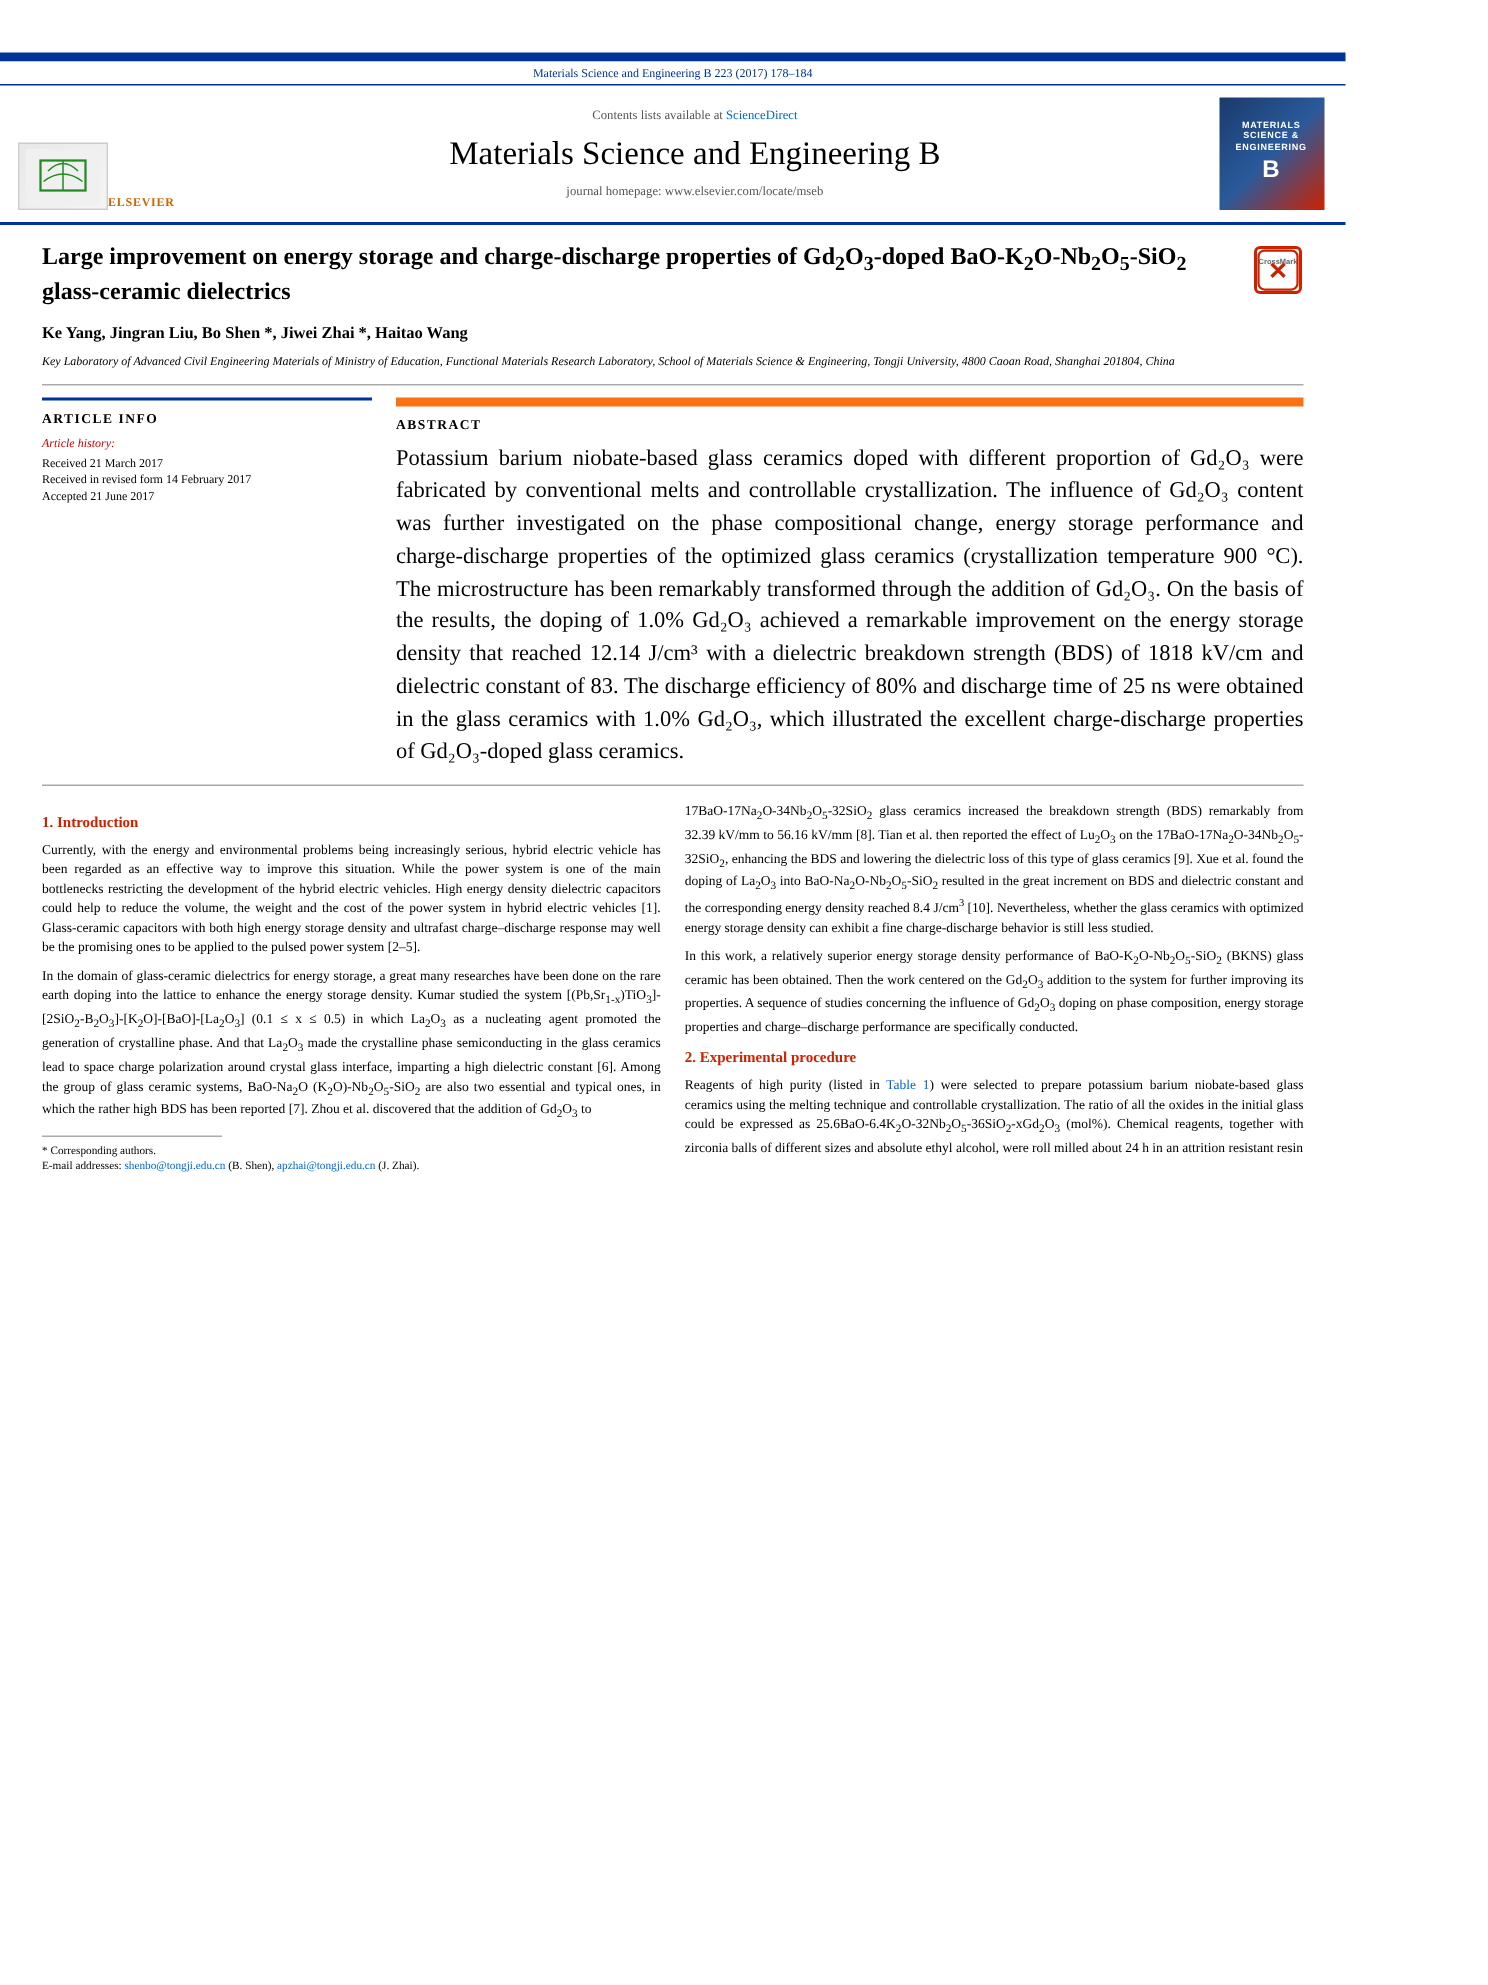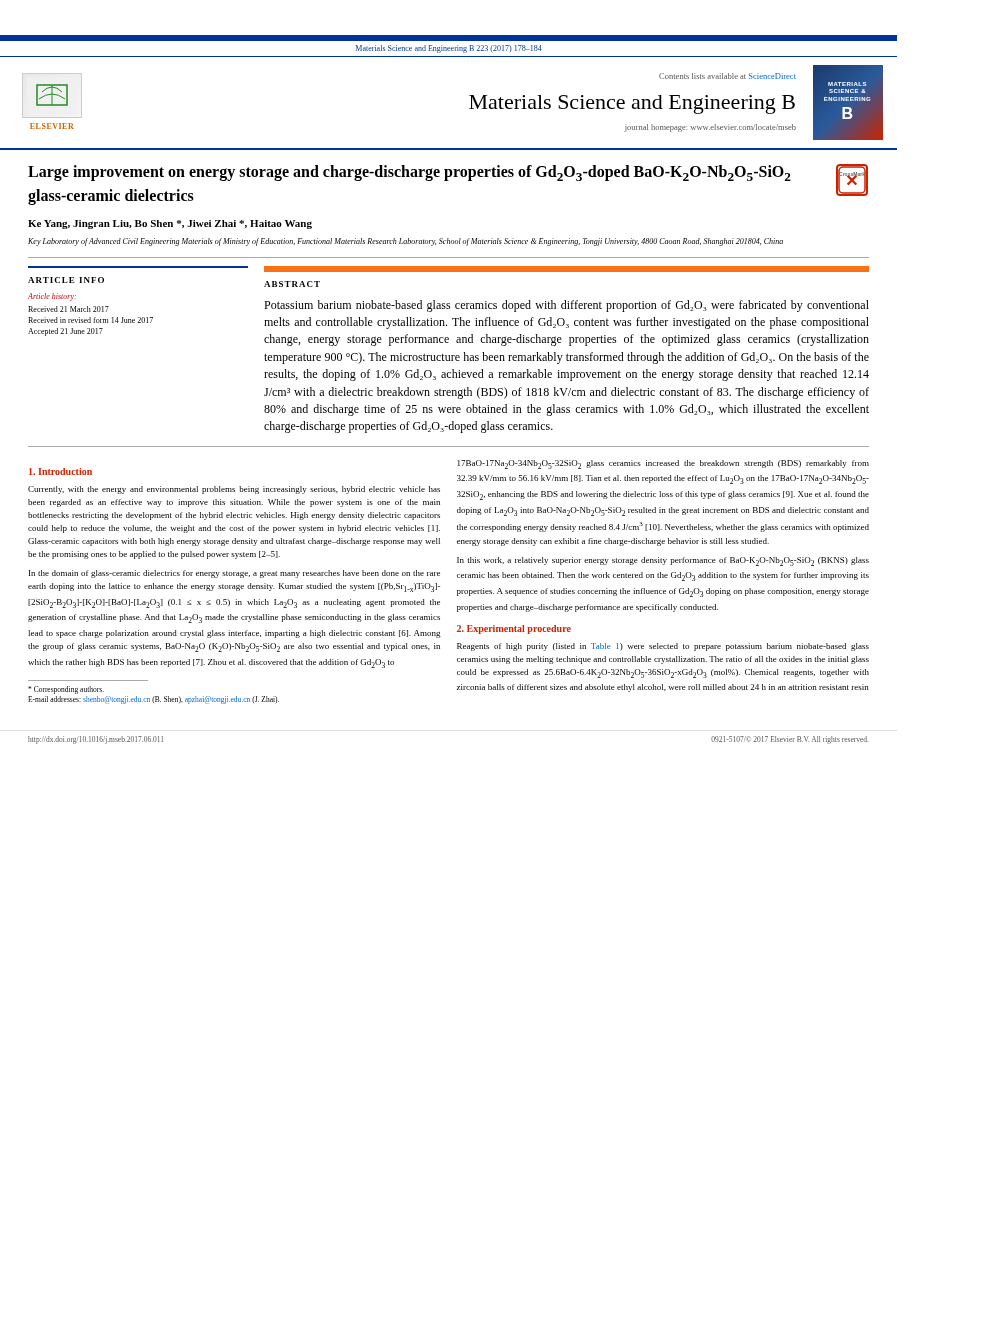--- a/index.html
+++ b/index.html
@@ -27,22 +27,22 @@
     
     .journal-header {
       display: flex;
       align-items: stretch;
       border-bottom: 2px solid #003399;
       padding: 8px 12px;
       gap: 10px;
     }
     .elsevier-logo {
       display: flex;
-      flex-direction: column;
-      align-items: center;
+      flex-direction: row;
+      align-items: flex-end;
       justify-content: center;
       min-width: 80px;
     }
     .elsevier-logo .logo-box {
       width: 60px;
       height: 45px;
       border: 1px solid #ccc;
       display: flex;
       align-items: center;
       justify-content: center;
@@ -55,21 +55,21 @@
       font-size: 8px;
       font-weight: bold;
       color: #cc6600;
       letter-spacing: 0.5px;
       margin-top: 3px;
     }
     .journal-title-area {
       flex: 1;
       display: flex;
       flex-direction: column;
-      align-items: flex-end;
+      align-items: center;
       justify-content: center;
       padding: 4px;
     }
     .science-direct-link {
       font-size: 8.5px;
       color: #555;
       margin-bottom: 4px;
     }
     .science-direct-link a {
       color: #0066cc;
@@ -233,21 +233,21 @@
       padding-top: 6px;
     }
     .abstract-title {
       font-variant: small-caps;
       font-size: 9px;
       font-weight: bold;
       letter-spacing: 1px;
       margin-bottom: 6px;
     }
     .abstract-text {
-      font-size: 12px;
+      font-size: 15px;
       line-height: 1.45;
       text-align: justify;
     }
     .copyright-note {
       font-size: 8.5px;
       text-align: right;
       margin-top: 4px;
     }
     
     .main-body {
@@ -381,21 +381,21 @@
 
     <div class="two-col">
 
       <div class="left-col">
         <div class="article-info">
           <div class="article-info-title">ARTICLE INFO</div>
 
           <div class="article-history">
             <div class="history-title">Article history:</div>
             <div class="history-item">Received 21 March 2017</div>
-            <div class="history-item">Received in revised form 14 June 2017</div>
+            <div class="history-item">Received in revised form 14 February 2017</div>
             <div class="history-item">Accepted 21 June 2017</div>
           </div>
 
         </div>
       </div>
 
       <div class="right-col">
         <div class="abstract-section">
           <div class="abstract-title">ABSTRACT</div>
           <div class="abstract-text">Potassium barium niobate-based glass ceramics doped with different proportion of Gd₂O₃ were fabricated by conventional melts and controllable crystallization. The influence of Gd₂O₃ content was further investigated on the phase compositional change, energy storage performance and charge-discharge properties of the optimized glass ceramics (crystallization temperature 900 °C). The microstructure has been remarkably transformed through the addition of Gd₂O₃. On the basis of the results, the doping of 1.0% Gd₂O₃ achieved a remarkable improvement on the energy storage density that reached 12.14 J/cm³ with a dielectric breakdown strength (BDS) of 1818 kV/cm and dielectric constant of 83. The discharge efficiency of 80% and discharge time of 25 ns were obtained in the glass ceramics with 1.0% Gd₂O₃, which illustrated the excellent charge-discharge properties of Gd₂O₃-doped glass ceramics.</div>
@@ -443,18 +443,14 @@
           <div class="body-text">
             Reagents of high purity (listed in <a href="#" class="ref-link">Table 1</a>) were selected to prepare potassium barium niobate-based glass ceramics using the melting technique and controllable crystallization. The ratio of all the oxides in the initial glass could be expressed as 25.6BaO-6.4K<sub>2</sub>O-32Nb<sub>2</sub>O<sub>5</sub>-36SiO<sub>2</sub>-xGd<sub>2</sub>O<sub>3</sub> (mol%). Chemical reagents, together with zirconia balls of different sizes and absolute ethyl alcohol, were roll milled about 24 h in an attrition resistant resin
           </div>
         </div>
 
       </div>
     </div>
 
   </div>
 
-  <div class="footer-bar">
-    <span>http://dx.doi.org/10.1016/j.mseb.2017.06.011</span>
-    <span>0921-5107/© 2017 Elsevier B.V. All rights reserved.</span>
-  </div>
 
 </div>
 
 </body></html>

